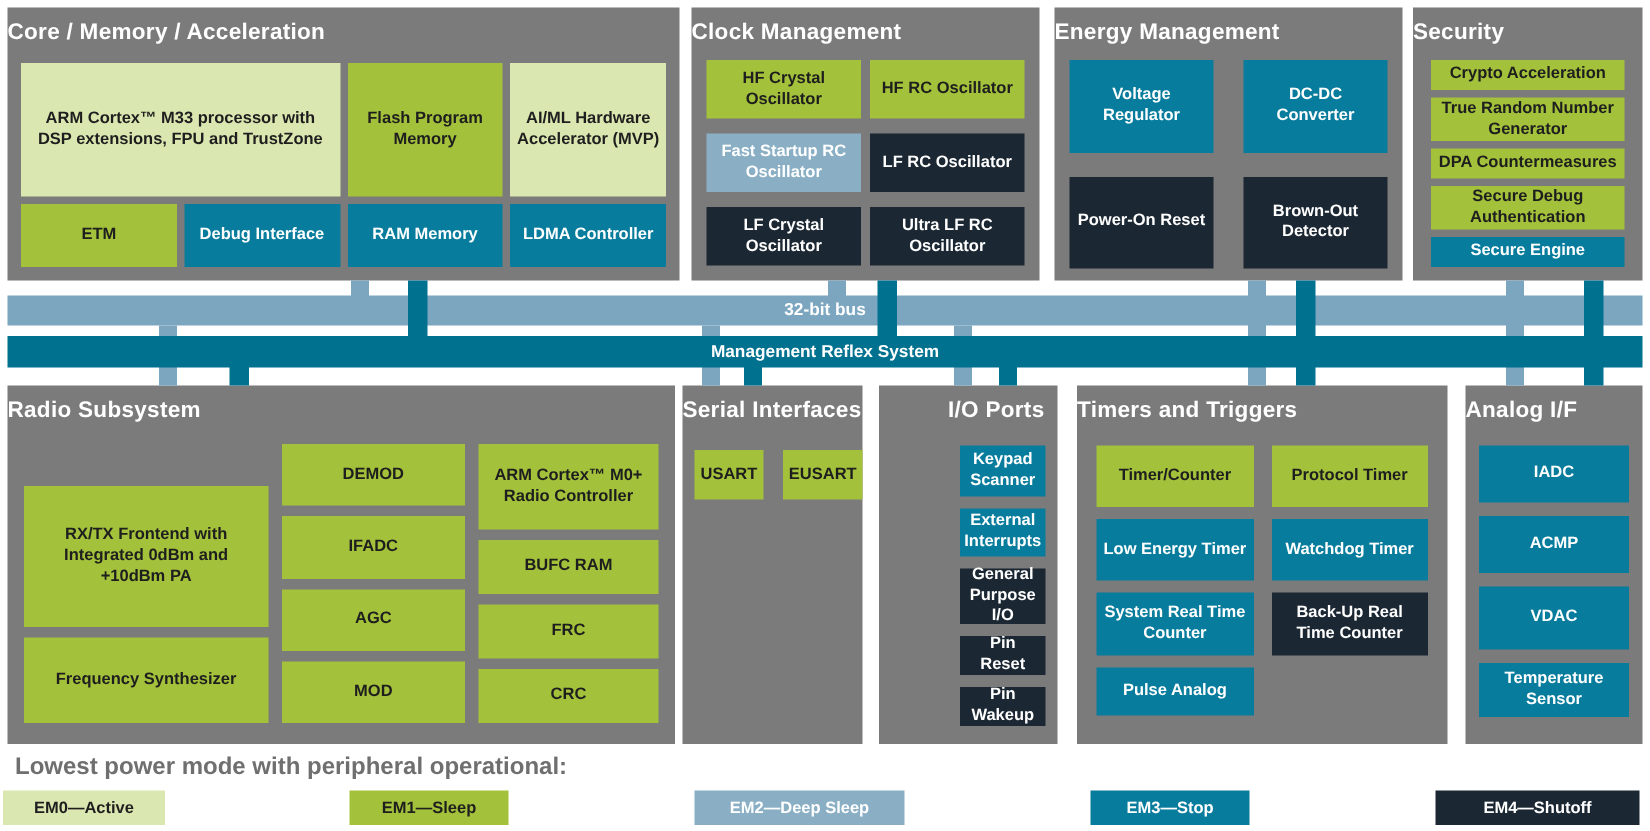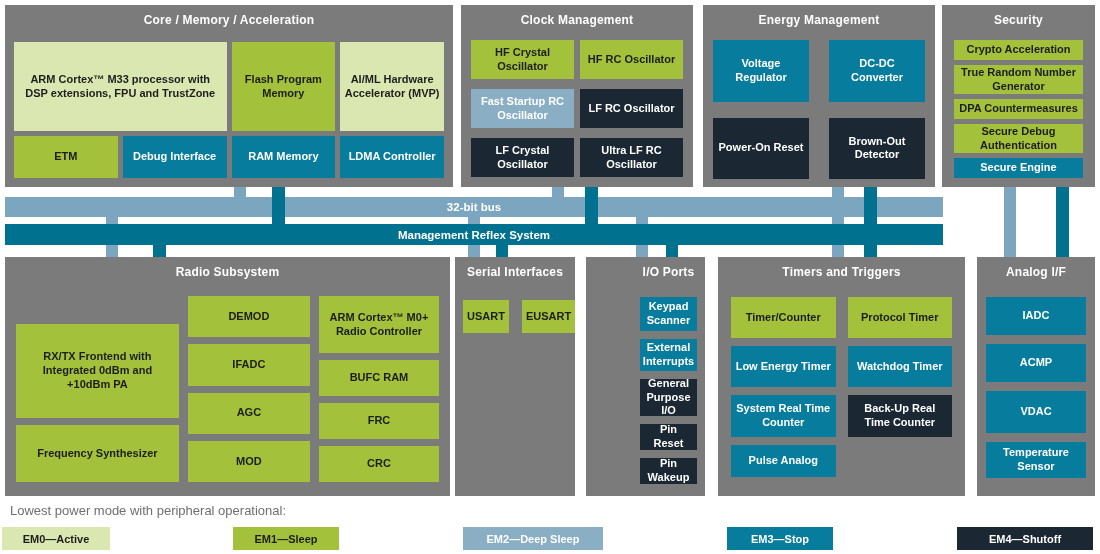--- a/index.html
+++ b/index.html
@@ -1,20 +1,20 @@
 <!DOCTYPE html>
 <html><head>
 <meta charset="utf-8">
 <style>
   html,body { margin:0; padding:0; background:#ffffff; }
   body { width:1100px; height:554px; font-family:"Liberation Sans", sans-serif; }
   #diagram { position:relative; width:1100px; height:554px; background:#ffffff; overflow:hidden; }
 
   .section { position:absolute; background:#7b7b7b; display:flex; flex-direction:column; box-sizing:border-box; }
-  .section-title { flex:none; color:#ffffff; font-weight:bold; font-size:12px; text-align:center; padding-top:8px; height:21px; letter-spacing:.2px; }
+  .section-title { flex:none; color:#ffffff; font-weight:bold; font-size:15px; padding-top:8px; height:21px; letter-spacing:.2px; }
 
   .blk { display:flex; align-items:center; justify-content:center; text-align:center;
          font-weight:bold; font-size:11px; line-height:1.25; padding:2px 4px; box-sizing:border-box; }
   .em0 { background:#dbe7b0; color:#1e1e1e; }
   .em1 { background:#a3c13a; color:#1e1e1e; }
   .em2 { background:#8aafc5; color:#ffffff; }
   .em3 { background:#087c9c; color:#ffffff; }
   .em4 { background:#1b2732; color:#ffffff; }
 
   
@@ -24,21 +24,21 @@
   #sec-security { left:942px; top:5px; width:153px; height:182px; }
 
   #core-grid   { flex:1; display:grid; grid-template-columns:repeat(4,1fr); grid-template-rows:1fr 42px; gap:5px; padding:8px 9px 9px; }
   #core-grid .span2 { grid-column:1 / span 2; }
   #clock-grid  { flex:1; display:grid; grid-template-columns:1fr 1fr; grid-template-rows:repeat(3,1fr); gap:10px 6px; padding:6px 10px 10px; }
   #energy-grid { flex:1; display:grid; grid-template-columns:1fr 1fr; grid-template-rows:1fr 1fr; gap:16px 20px; padding:6px 10px 8px; }
   #security-col{ flex:1; display:flex; flex-direction:column; gap:5px; padding:6px 12px 8px; }
   #security-col .s1 { height:20px; } #security-col .s2 { height:29px; }
 
   
-  .bus { position:absolute; left:5px; width:938px; color:#ffffff; font-weight:bold; font-size:11.5px;
+  .bus { position:absolute; left:5px; width:1090px; color:#ffffff; font-weight:bold; font-size:11.5px;
          display:flex; align-items:center; justify-content:center; }
   #bus-light { top:197px; height:20px; background:#7ca6c0; z-index:2; }
   #bus-dark  { top:224px; height:21px; background:#00718f; z-index:4; }
   .conn { position:absolute; }
   .conn.light { background:#7ca6c0; z-index:1; }
   .conn.dark  { background:#00718f; z-index:5; }
 
   
   #sec-radio  { left:5px;   top:257px; width:445px; height:239px; }
   #sec-serial { left:455px; top:257px; width:120px; height:239px; }
@@ -60,21 +60,21 @@
   #io-col .i1 { height:34px; } #io-col .i2 { height:32px; } #io-col .i3 { height:37px; }
   #io-col .i4 { height:26px; } #io-col .i5 { height:26px; }
 
   #timers-grid { flex:1; display:grid; grid-template-columns:1fr 1fr; grid-template-rows:41px 41px 42px 32px; gap:8px 12px; padding:11px 13px 10px; }
 
   #analog-col { flex:1; display:flex; flex-direction:column; gap:9px; padding:11px 9px 10px; }
   #analog-col .a1 { height:38px; } #analog-col .a2 { height:38px; }
   #analog-col .a3 { height:42px; } #analog-col .a4 { height:36px; }
 
   
-  #legend-title { position:absolute; left:10px; top:503px; font-size:13px; font-weight:normal; color:#6f6f6f; }
+  #legend-title { position:absolute; left:10px; top:503px; font-size:16px; font-weight:bold; color:#6f6f6f; }
   .legend-swatch { position:absolute; top:527px; height:23px; display:flex; align-items:center; justify-content:center;
                    font-weight:bold; font-size:11px; }
   #lg-em0 { left:2px;   width:108px; }
   #lg-em1 { left:233px; width:106px; }
   #lg-em2 { left:463px; width:140px; }
   #lg-em3 { left:727px; width:106px; }
   #lg-em4 { left:957px; width:136px; }
 </style>
 </head>
 <body>

